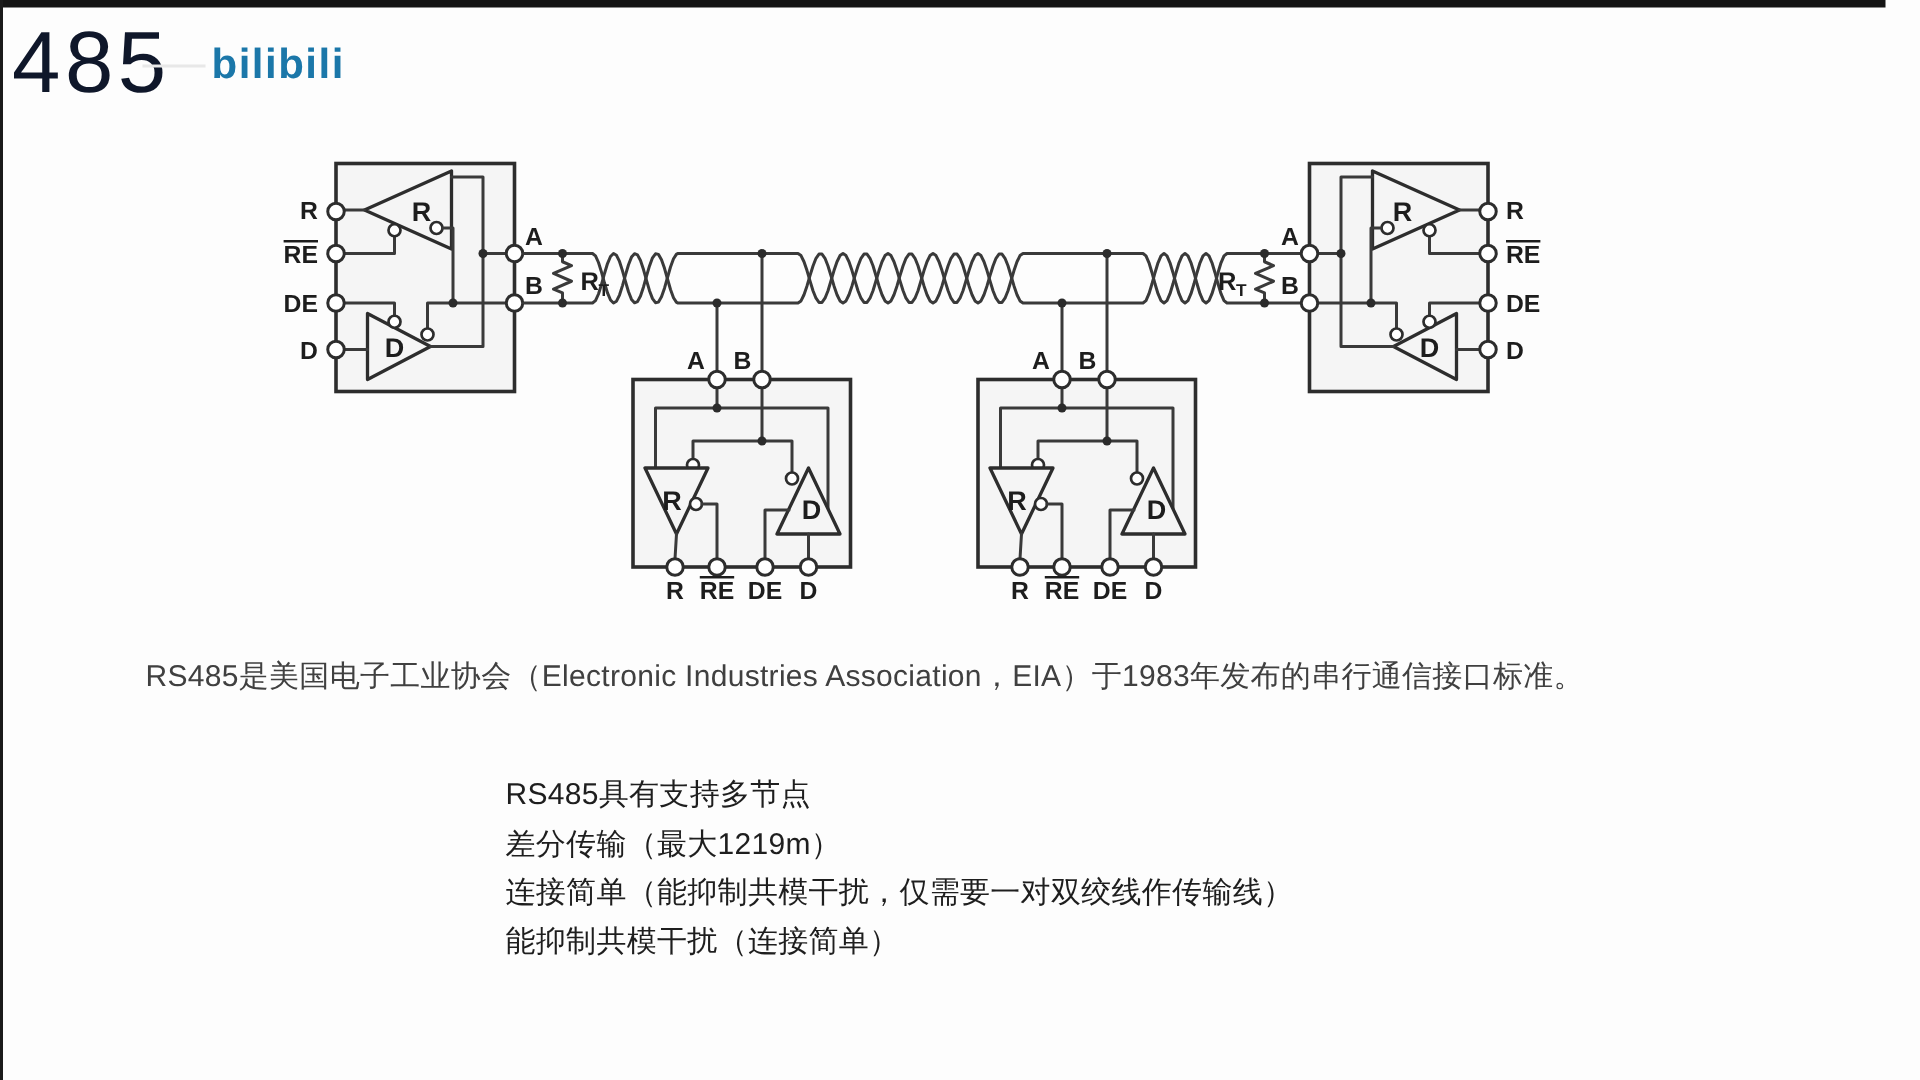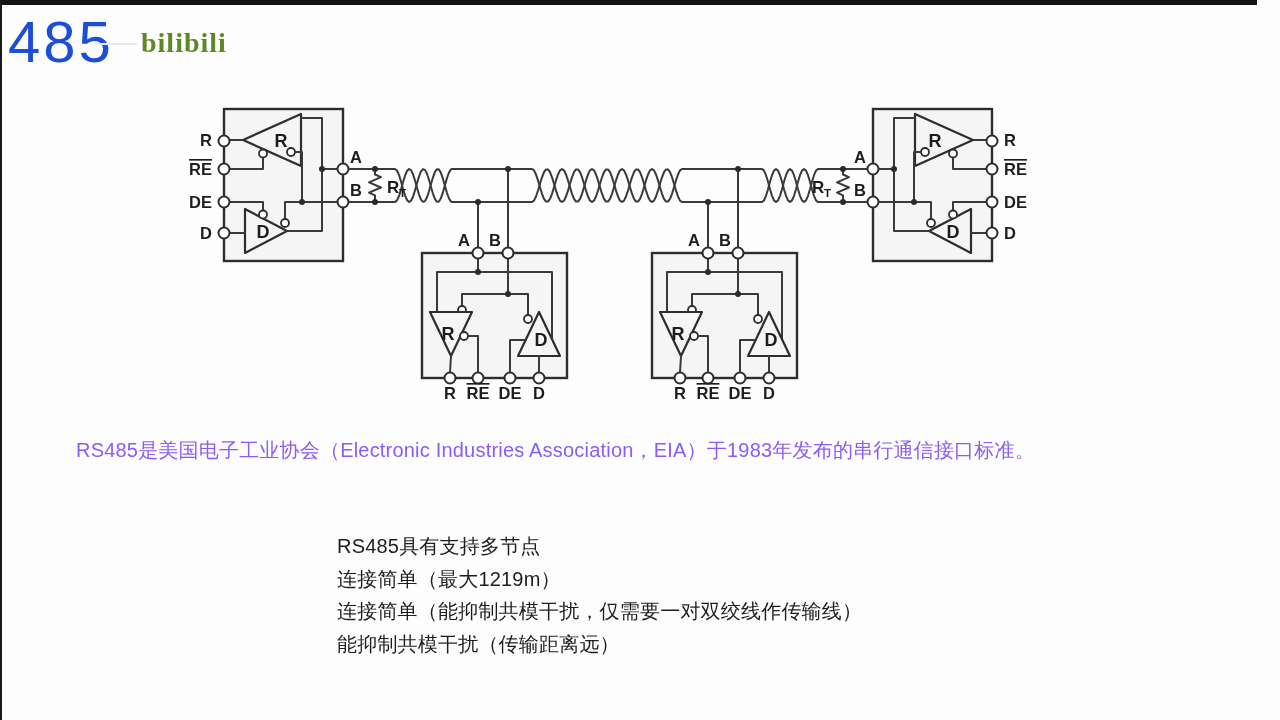--- a/index.html
+++ b/index.html
@@ -5,50 +5,49 @@
   html,body{margin:0;padding:0;}
   body{
     width:1280px;height:720px;position:relative;overflow:hidden;
     background:#fdfdfd;
     font-family:"Liberation Sans","DejaVu Sans",sans-serif;
   }
   .top-bar{position:absolute;left:0;top:0;width:1257px;height:5px;background:#141414;}
   .left-bar{position:absolute;left:0;top:0;width:2px;height:720px;background:#1a1a1a;}
   .big-title{
     position:absolute;left:8px;top:8px;
-    font-size:58px;font-weight:300;letter-spacing:3px;color:#1d4ed8;
+    font-size:58px;font-weight:300;letter-spacing:3px;color:#0f172a;
   }
   .wm{
     position:absolute;left:141px;top:27px;
-    font-size:28px;font-weight:700;letter-spacing:1px;color:#4d7c0f;
+    font-size:28px;font-weight:700;letter-spacing:1px;color:#0369a1;
     opacity:.9;
-    font-family:Liberation Serif, serif;
   }
   .wm-dash{position:absolute;left:95px;top:43px;width:42px;height:2px;background:#e8e8e8;}
   .diagram-wrap{position:absolute;left:0;top:0;width:1280px;height:430px;}
 
   
   .box{fill:#f5f5f5;stroke:#2d2d2d;stroke-width:2.4;}
   .tri{fill:#f5f5f5;stroke:#2d2d2d;stroke-width:2.2;stroke-linejoin:round;}
   .wire{fill:none;stroke:#3a3a3a;stroke-width:2;stroke-linejoin:round;stroke-linecap:round;}
   .pin{fill:#ffffff;stroke:#2d2d2d;stroke-width:2;}
   .bub{fill:#ffffff;stroke:#2d2d2d;stroke-width:1.8;}
   .dot{fill:#2b2b2b;stroke:none;}
   .lbl{font:700 16.5px "Liberation Sans","DejaVu Sans",sans-serif;fill:#1d1d1d;}
   .tlbl{font:700 18px "Liberation Sans","DejaVu Sans",sans-serif;fill:#1d1d1d;}
   .rtm{font:700 17px "Liberation Sans","DejaVu Sans",sans-serif;fill:#1d1d1d;}
   .rts{font:700 11.5px "Liberation Sans","DejaVu Sans",sans-serif;fill:#1d1d1d;}
   .ovl{text-decoration:overline;}
 
   .intro{
-    position:absolute;left:76px;top:437px;width:1140px;
-    font-size:20px;color:#8b5cf6;letter-spacing:.2px;
+    position:absolute;left:97px;top:437px;width:1140px;
+    font-size:20px;color:#404040;letter-spacing:.2px;
   }
   .features{
-    position:absolute;left:337px;top:530px;width:900px;
+    position:absolute;left:337px;top:514px;width:900px;
     font-size:20px;line-height:32.5px;color:#1e1e1e;letter-spacing:.2px;
   }
 </style>
 </head>
 <body>
 
 <div class="top-bar"></div>
 <div class="left-bar"></div>
 
 <div class="big-title">485</div>
@@ -239,16 +238,16 @@
     <text class="lbl" x="470" y="246" text-anchor="end">A</text>
     <text class="lbl" x="501" y="246" text-anchor="end">B</text>
   </g>
     </svg>
 </div>
 
 <div class="intro">RS485是美国电子工业协会（Electronic Industries Association，EIA）于1983年发布的串行通信接口标准。</div>
 
 <div class="features">
   <div>RS485具有支持多节点</div>
-  <div>连接简单（最大1219m）</div>
+  <div>差分传输（最大1219m）</div>
   <div>连接简单（能抑制共模干扰，仅需要一对双绞线作传输线）</div>
-  <div>能抑制共模干扰（传输距离远）</div>
+  <div>能抑制共模干扰（连接简单）</div>
 </div>
 
 </body></html>

